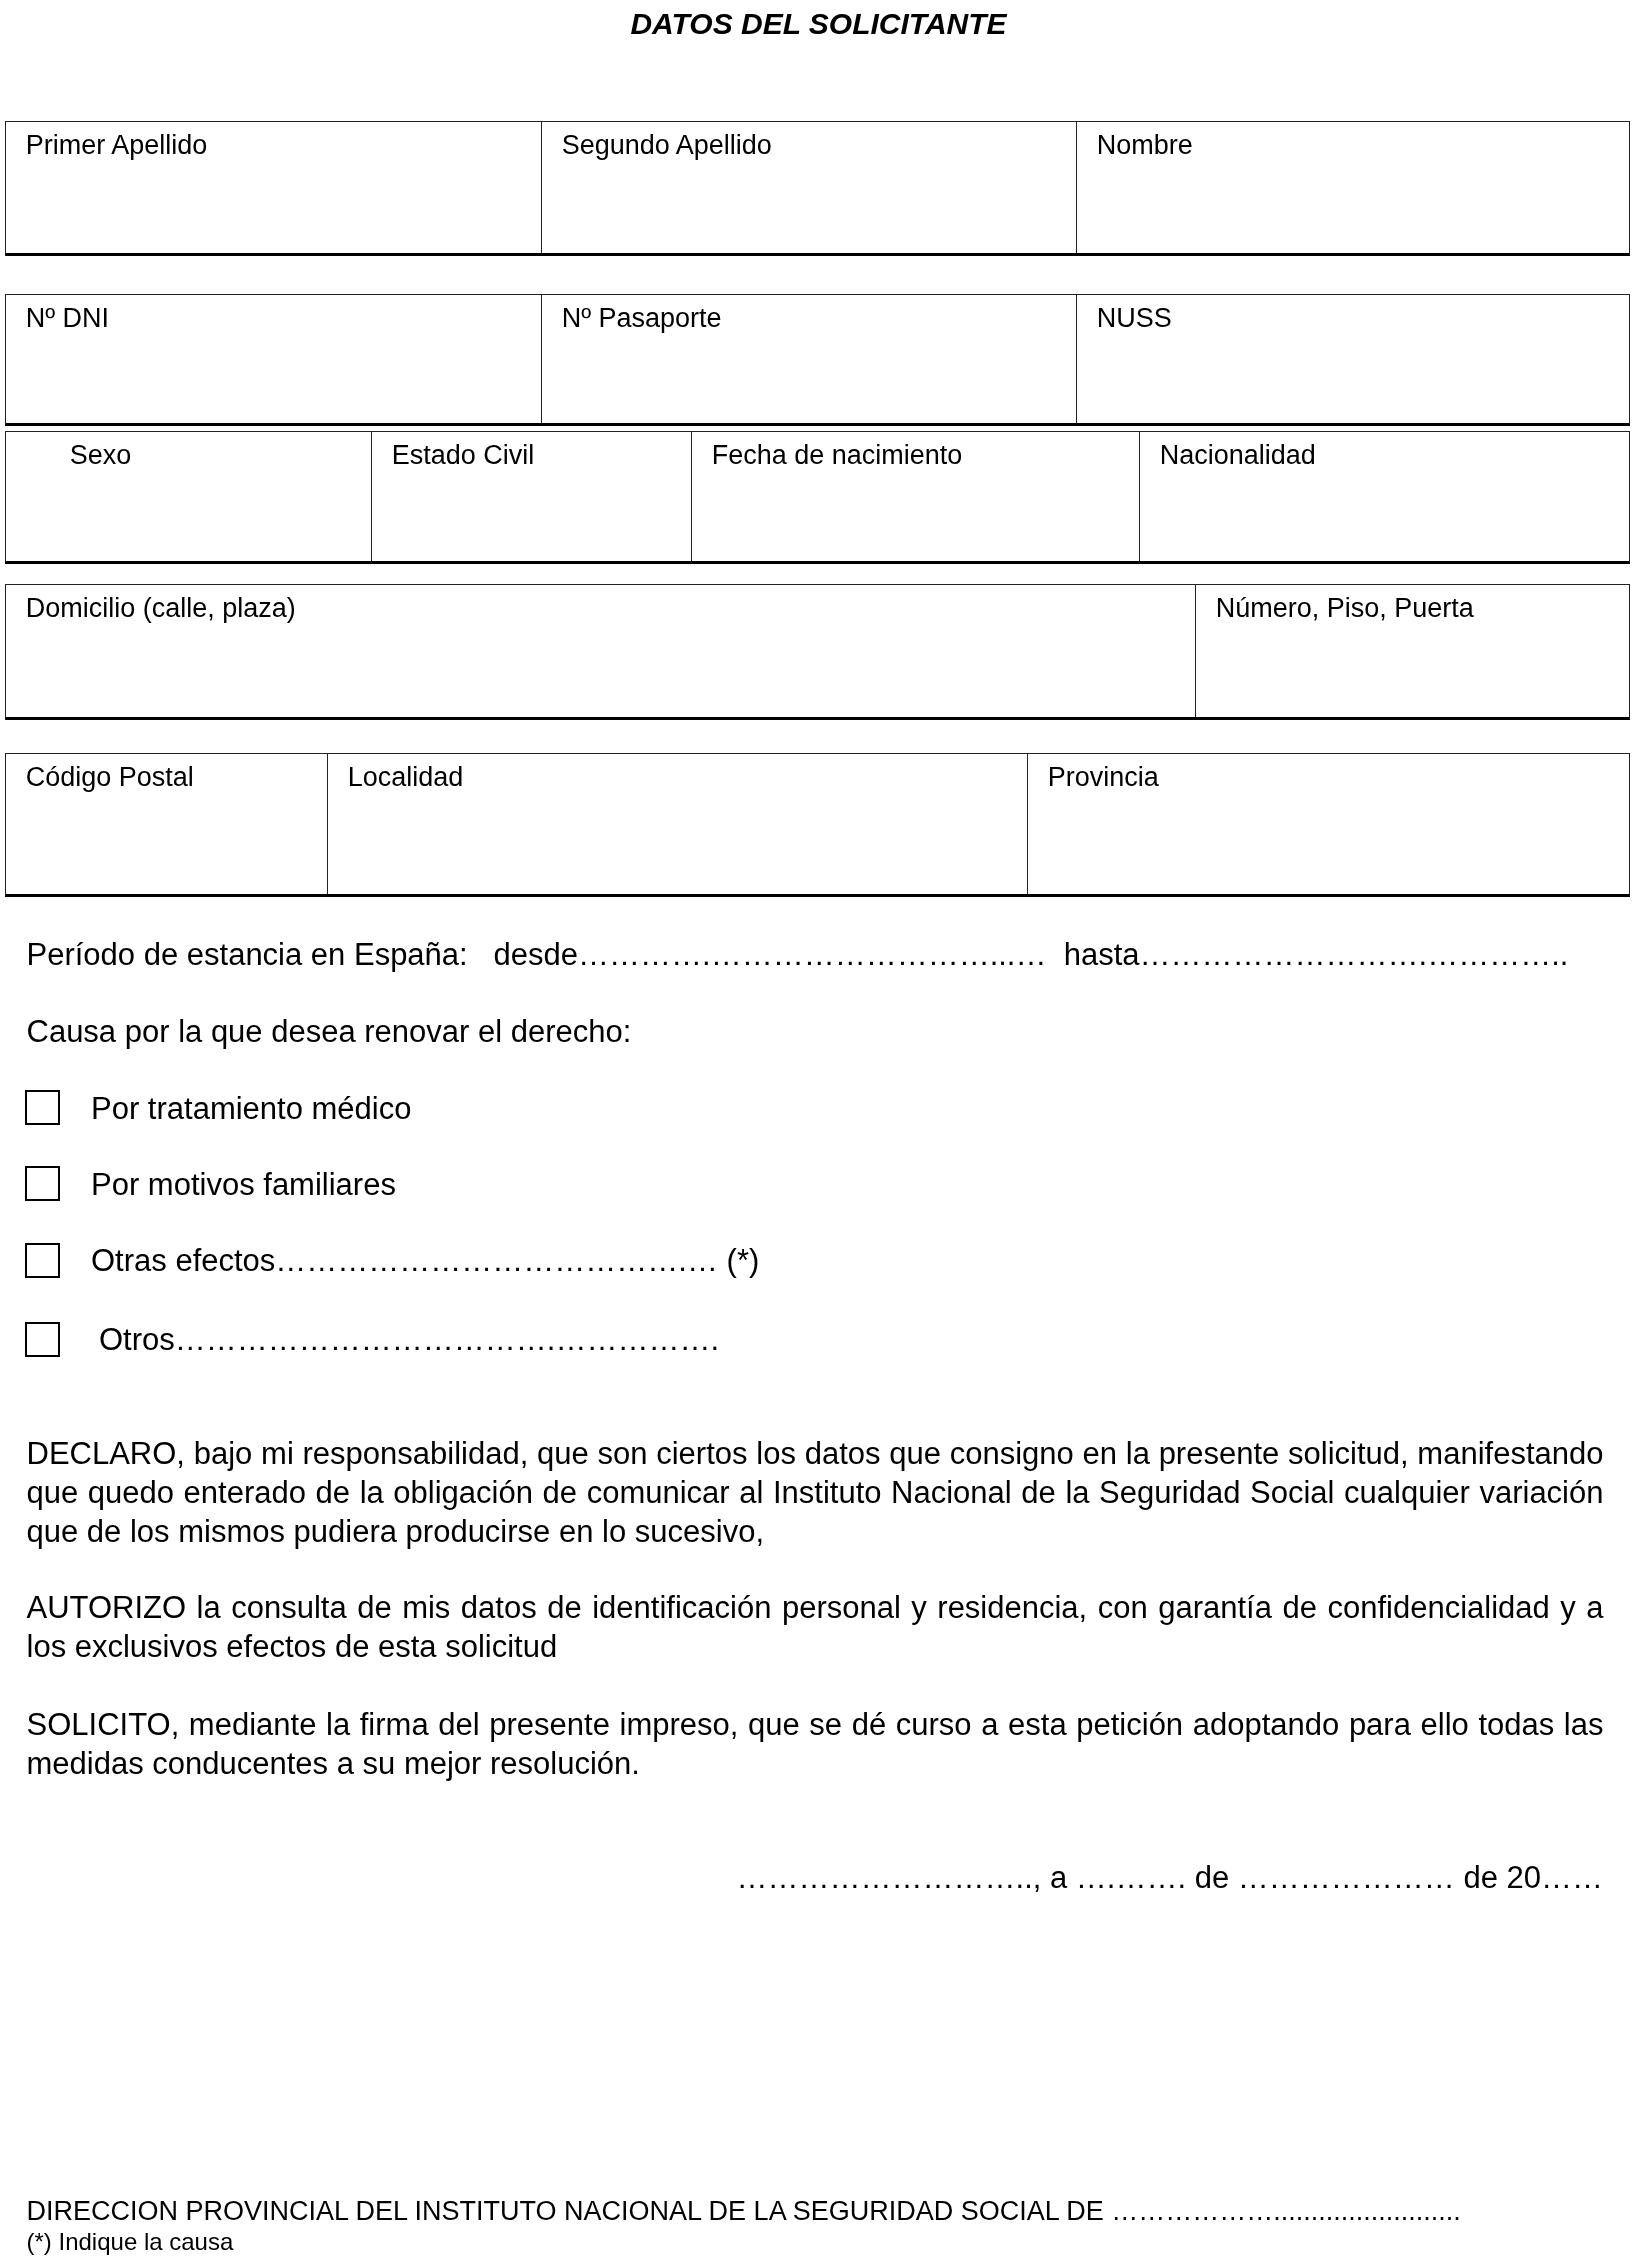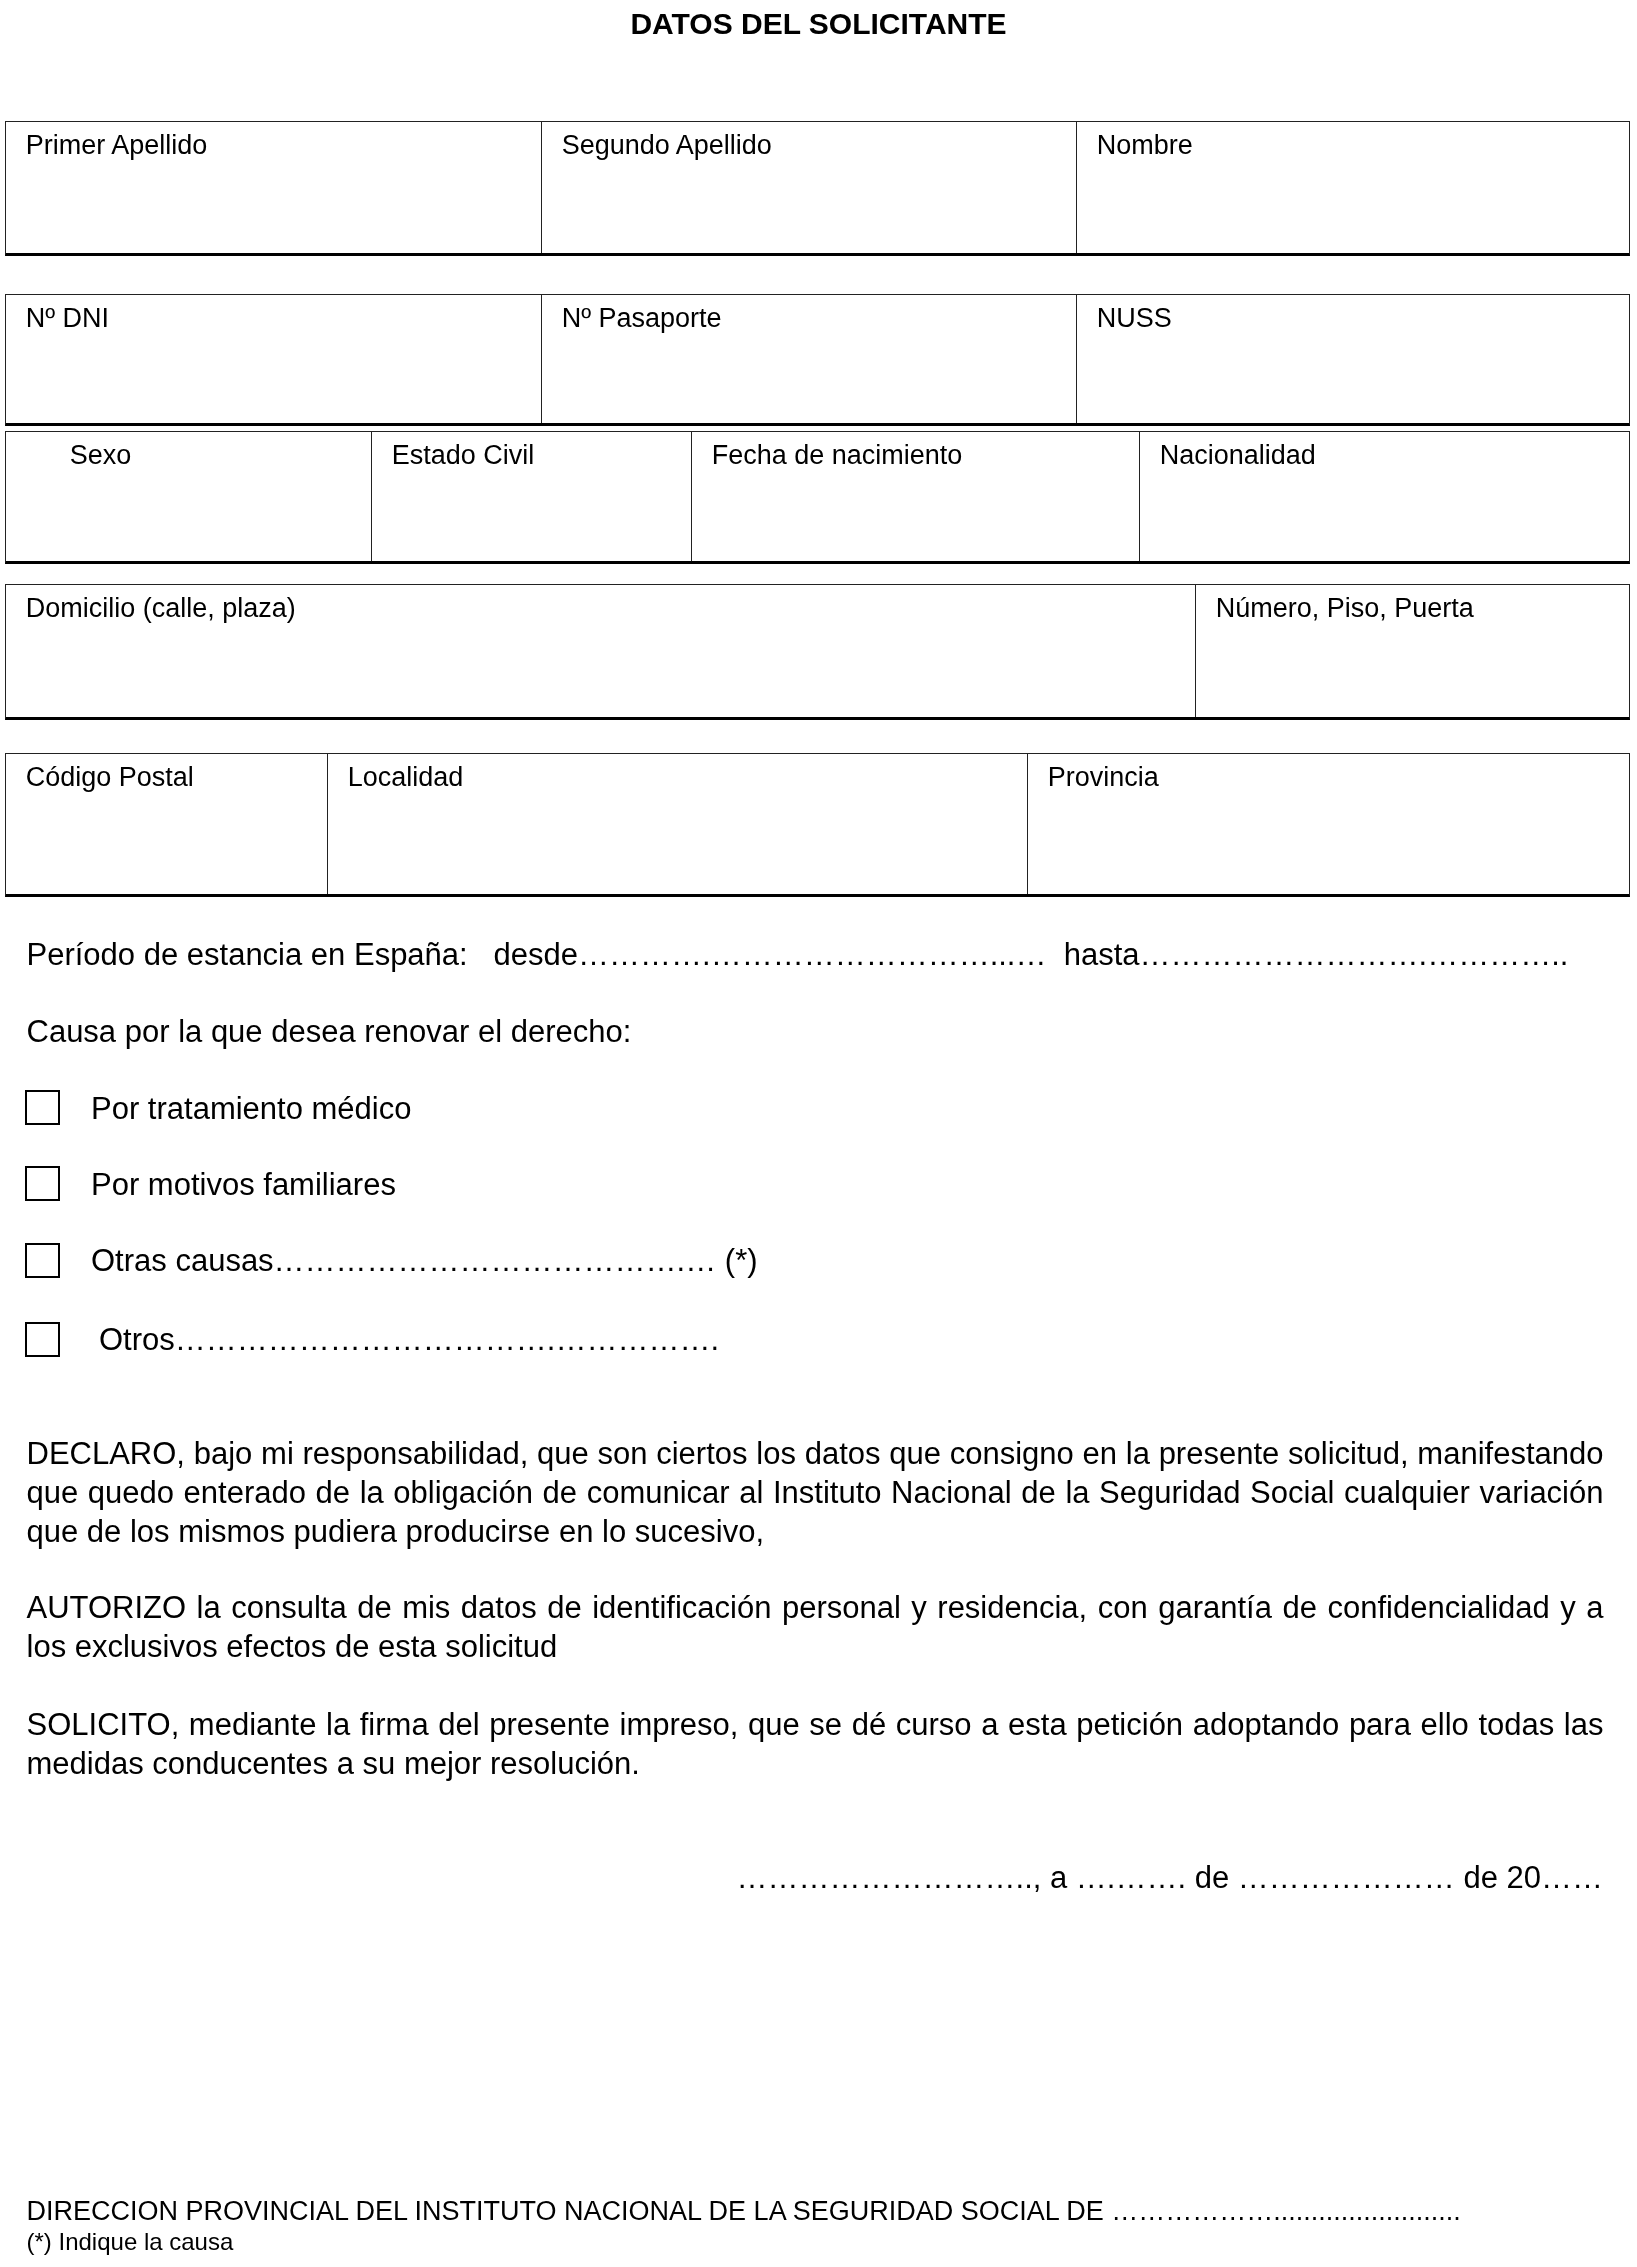--- a/index.html
+++ b/index.html
@@ -1,17 +1,17 @@
 <!DOCTYPE html>
 <html style="font-size:14px"><head>
 <meta charset="utf-8">
 <style>
   html,body{margin:0;padding:0;background:#fff;}
   body{width:1637px;height:2267px;position:relative;overflow:hidden;font-family:"Liberation Sans",sans-serif;color:#000;}
-  .abs{position:absolute;}
+  .abs{position:absolute;font-style:italic;}
   .title{left:0;width:1637px;top:7px;text-align:center;font-weight:bold;font-size:30px;}
   .grid{position:absolute;left:5.3px;width:1625px;border:1.8px solid #222;border-bottom:3.5px solid #000;box-sizing:border-box;display:flex;}
   .cell{border-left:1.8px solid #222;box-sizing:border-box;height:100%;padding:7px 0 0 19.4px;font-size:27px;line-height:1.2;}
   .cell:first-child{border-left:none;}
   .line{position:absolute;left:26.5px;font-size:31px;white-space:nowrap;line-height:39px;}
   .para{position:absolute;left:26.5px;width:1577px;font-size:31px;line-height:39px;text-align:justify;text-align-last:left;}
   .chk{position:absolute;left:25px;width:35px;height:35px;border:2.6px solid #000;box-sizing:border-box;}
   .opt{position:absolute;left:91px;font-size:31px;line-height:39px;white-space:nowrap;}
 </style>
 </head>
@@ -57,21 +57,21 @@
 
 <div class="line" style="top:1012px;">Causa por la que desea renovar el derecho:</div>
 
 <div class="chk" style="top:1090px;"></div>
 <div class="opt" style="top:1089px;">Por tratamiento médico</div>
 
 <div class="chk" style="top:1166px;"></div>
 <div class="opt" style="top:1165px;">Por motivos familiares</div>
 
 <div class="chk" style="top:1243px;"></div>
-<div class="opt" style="top:1241px;">Otras causas………………………………….… (*)</div>
+<div class="opt" style="top:1241px;">Otras efectos………………………………….… (*)</div>
 
 <div class="chk" style="top:1322px;"></div>
 <div class="opt" style="top:1320px;left:99px;">Otros……………………………….…………….</div>
 
 <div class="para" style="top:1434px;">DECLARO, bajo mi responsabilidad, que son ciertos los datos que consigno en la presente solicitud, manifestando que quedo enterado de la obligación de comunicar al Instituto Nacional de la Seguridad Social cualquier variación que de los mismos pudiera producirse en lo sucesivo,</div>
 <div class="para" style="top:1588px;">AUTORIZO la consulta de mis datos de identificación personal y residencia, con garantía de confidencialidad y a los exclusivos efectos de esta solicitud</div>
 <div class="para" style="top:1705px;">SOLICITO, mediante la firma del presente impreso, que se dé curso a esta petición adoptando para ello todas las medidas conducentes a su mejor resolución.</div>
 
 <div class="line" style="top:1858px;left:auto;right:34px;">……………………….., a ….……. de ………………… de 20……</div>
 

